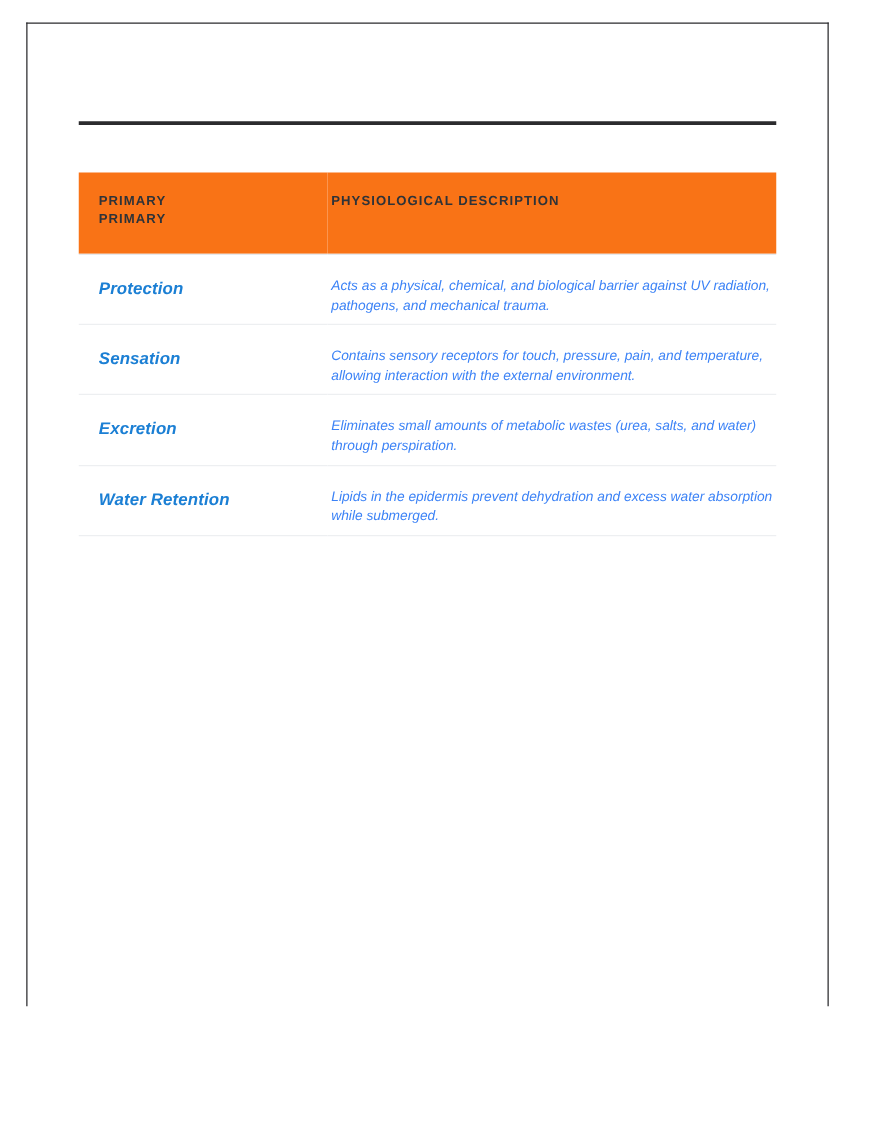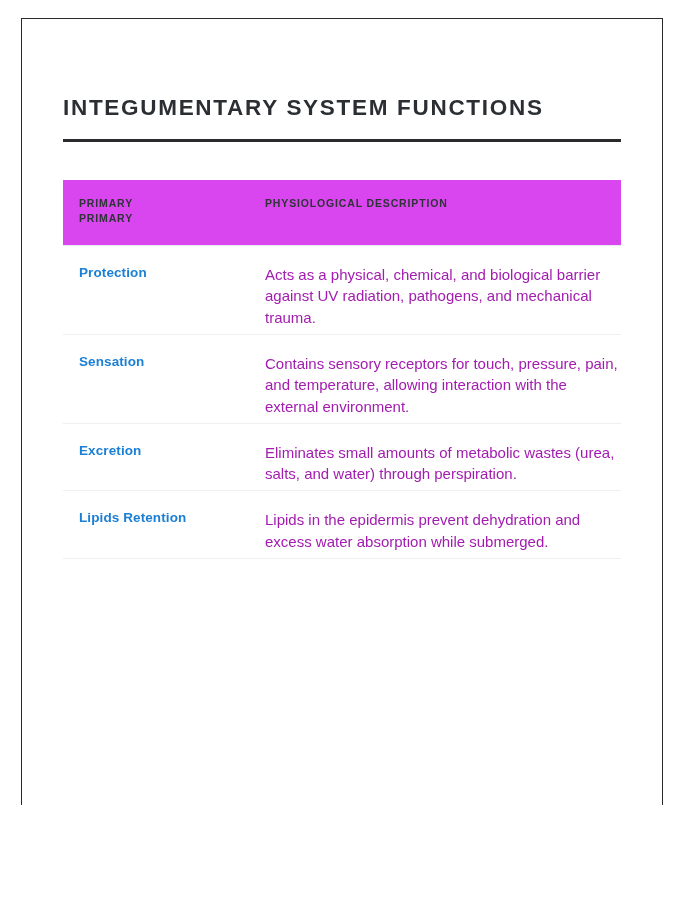--- a/index.html
+++ b/index.html
@@ -54,21 +54,21 @@
   }
 
   
   .fn-table {
     margin-top: 38px;
     width: 100%;
     border-collapse: collapse;
     table-layout: fixed;
   }
   .fn-table thead th {
-    background: #d946ef;
+    background: #f97316;
     text-align: left;
     vertical-align: top;
     font-size: 10.5px;
     font-weight: bold;
     letter-spacing: 0.85px;
     color: #2f3338;
     padding: 16px 0 20px 0;
     line-height: 1.38;
     border-bottom: 1px solid #e6e9ec;
   }
@@ -78,43 +78,43 @@
   }
   .fn-table thead th.col-desc {
     padding-left: 3px;
   }
 
   .fn-table tbody td {
     vertical-align: top;
     padding-top: 18px;
     padding-bottom: 6px;
     border-bottom: 1px solid #edeff1;
+    font-style: italic;
   }
   .fn-table tbody td.cell-fn {
     padding-left: 16px;
     font-size: 13.5px;
     font-weight: bold;
     color: #1b7fd4;
     line-height: 1.32;
     letter-spacing: 0.1px;
   }
   .fn-table tbody td.cell-desc {
     padding-left: 3px;
-    font-size: 15px;
-    color: #a21caf;
+    font-size: 11px;
+    color: #3b82f6;
     line-height: 1.42;
   }
 </style>
 </head>
 <body>
 
 <div class="page-frame">
   <div class="page-inner">
 
-    <h1 class="doc-title">INTEGUMENTARY SYSTEM FUNCTIONS</h1>
     <div class="title-rule"></div>
 
     <table class="fn-table">
       <thead>
         <tr>
           <th class="col-fn">
             <span>PRIMARY</span><br>
             <span>PRIMARY</span>
           </th>
           <th class="col-desc">PHYSIOLOGICAL DESCRIPTION</th>
@@ -127,20 +127,20 @@
         </tr>
         <tr>
           <td class="cell-fn">Sensation</td>
           <td class="cell-desc">Contains sensory receptors for touch, pressure, pain, and temperature, allowing interaction with the external environment.</td>
         </tr>
         <tr>
           <td class="cell-fn">Excretion</td>
           <td class="cell-desc">Eliminates small amounts of metabolic wastes (urea, salts, and water) through perspiration.</td>
         </tr>
         <tr>
-          <td class="cell-fn">Lipids Retention</td>
+          <td class="cell-fn">Water Retention</td>
           <td class="cell-desc">Lipids in the epidermis prevent dehydration and excess water absorption while submerged.</td>
         </tr>
       </tbody>
     </table>
 
   </div>
 </div>
 
 </body></html>

